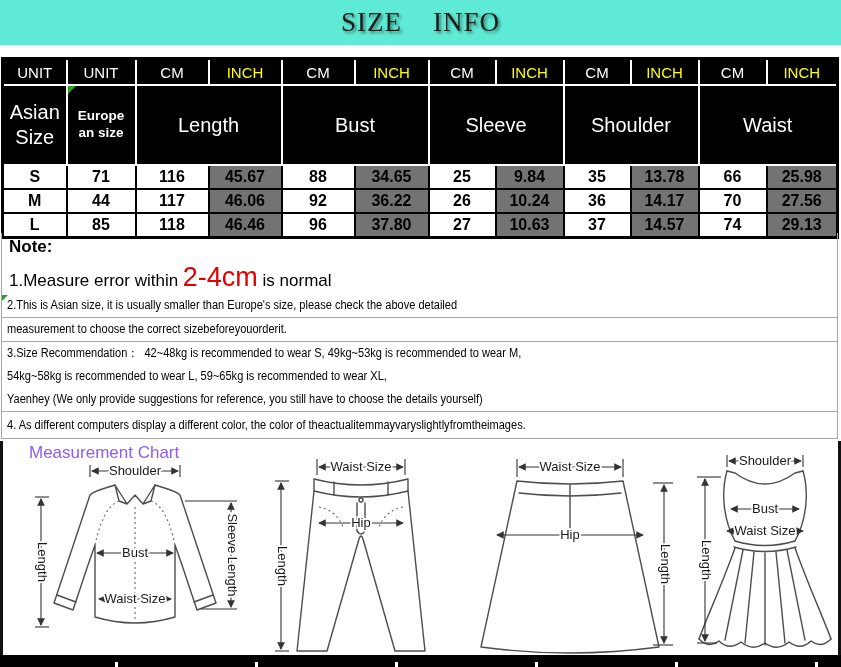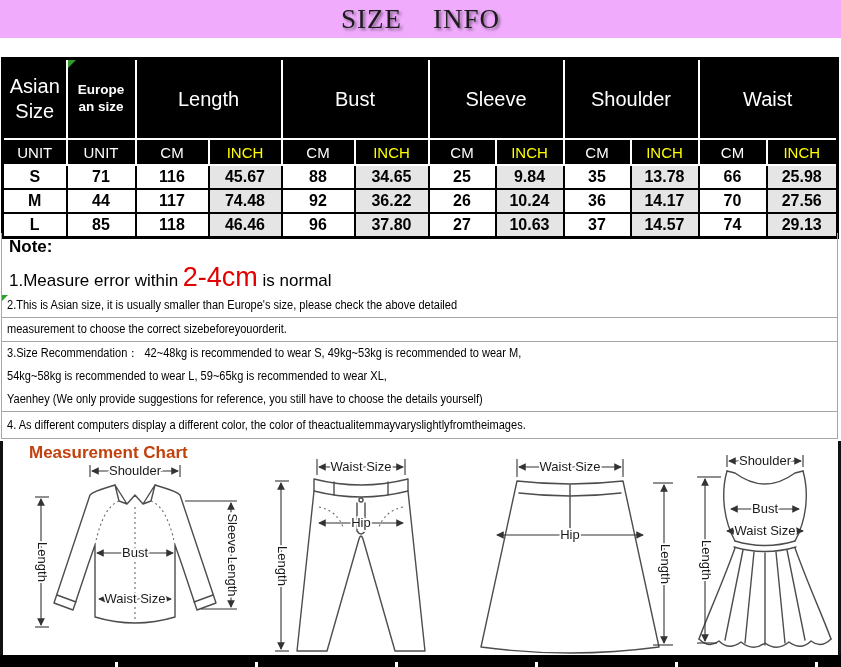--- a/index.html
+++ b/index.html
@@ -1,55 +1,55 @@
 <!DOCTYPE html>
 <html><head>
 <meta charset="utf-8">
 <style>
   html,body { margin:0; padding:0; background:#ffffff; }
   .page { position:relative; width:841px; height:667px; background:#ffffff; overflow:hidden;
           font-family:"Liberation Sans", sans-serif; }
 
   
-  .title-band { position:absolute; top:0; left:0; width:841px; height:38px; background:#f0abfc;
+  .title-band { position:absolute; top:0; left:0; width:841px; height:45px; background:#5eead4;
                 display:flex; align-items:center; justify-content:center; }
   .title-text { font-family:"Liberation Serif","DejaVu Serif",serif; font-size:27px; color:#1c1c1c;
                 white-space:pre; letter-spacing:1px; text-shadow:2px 2px 3px rgba(0,0,0,0.45); }
 
   
   .size-table { position:absolute; top:57px; left:1px; border-collapse:collapse; table-layout:fixed;
                 border:3px solid #000; }
   .size-table th, .size-table td { padding:0; text-align:center; vertical-align:middle; }
   .size-table th.group { background:#000; color:#fff; border:2px solid #fff; height:78px;
                          font-size:20px; font-weight:400; white-space:pre-line; line-height:1.25; }
   .size-table th.group.small { font-size:13.5px; font-weight:bold; position:relative; }
   .size-table th.unit { background:#000; color:#fff; border:2px solid #fff; height:24px;
                         font-size:15px; font-weight:400; }
   .size-table th.unit.inch-hdr { color:#ffff00; }
   .size-table td { border:2px solid #000; background:#fff; height:22px; font-size:16px; font-weight:bold; color:#000; }
-  .size-table td.inch { background:#e5e5e5; }
+  .size-table td.inch { background:#737373; }
   .tri-green { position:absolute; top:0; left:0; width:0; height:0;
                border-top:8px solid #2f9e2f; border-right:8px solid transparent; }
 
   
   .notes { position:absolute; top:233px; left:1px; width:837px; box-sizing:border-box;
            border-left:1px solid #a6a6a6; border-right:1px solid #a6a6a6; padding-top:2px; color:#000; }
   .note-head { color:#000000; font-weight:bold; font-size:17px; padding:2px 0 0 7px; height:23px; }
   .note1 { font-size:17px; height:34px; line-height:34px; padding-left:7px; white-space:pre; }
   .note1 .big { color:#e30000; font-size:27px; }
   .note-row { font-size:12px; height:23px; line-height:23px; padding-left:5px; white-space:pre; position:relative; }
   .note-row .squeeze { display:inline-block; transform:scaleX(0.92); transform-origin:0 50%; white-space:pre; }
   .b-bottom { border-bottom:1px solid #a6a6a6; }
   .tri-green-sm { position:absolute; top:1px; left:0; width:0; height:0;
                   border-top:6px solid #2f9e2f; border-right:6px solid transparent; }
 
   
   .mc { position:absolute; top:441px; left:0; width:841px; height:214px; box-sizing:border-box;
         border-left:3px solid #111; border-right:3px solid #111; background:#fff; }
-  .mc-title { position:absolute; top:2px; left:26px; font-size:17px; font-weight:bold; color:#c2410c; }
+  .mc-title { position:absolute; top:2px; left:26px; font-size:17px; font-weight:normal; color:#8b5cf6; }
   .mc svg { position:absolute; overflow:visible; }
   .draw { stroke:#4d4d4d; stroke-width:1.4; fill:none; stroke-linejoin:round; stroke-linecap:round; }
   .dots { stroke:#6a6a6a; stroke-width:1.1; fill:none; stroke-dasharray:2,3; }
   .meas { stroke:#333; stroke-width:1.1; fill:none; }
   .lbl  { font-family:"Liberation Sans",sans-serif; font-size:13px; fill:#1a1a1a;
           paint-order:stroke; stroke:#ffffff; stroke-width:3.5px; text-anchor:middle; }
 
   
   .bottom-bar { position:absolute; top:655px; left:0; width:841px; height:12px; background:#000; }
   .bottom-bar .tick { position:absolute; bottom:0; width:3px; height:5px; background:#fff; }
@@ -73,63 +73,63 @@
         <col style="width:74px">
       <col style="width:67px">
         <col style="width:68px">
       <col style="width:67px">
         <col style="width:68px">
       <col style="width:68px">
         <col style="width:71px">
     </colgroup>
     <tbody>
         <tr>
+      <th class="unit">UNIT</th>
+      <th class="unit">UNIT</th>
+      <th class="unit">CM</th>
+      <th class="unit inch-hdr">INCH</th>
+      <th class="unit">CM</th>
+      <th class="unit inch-hdr">INCH</th>
+      <th class="unit">CM</th>
+      <th class="unit inch-hdr">INCH</th>
+      <th class="unit">CM</th>
+      <th class="unit inch-hdr">INCH</th>
+      <th class="unit">CM</th>
+      <th class="unit inch-hdr">INCH</th>
+    </tr>
+    <tr>
       <th class="group">Asian
 Size</th>
       <th class="group small"><span class="tri-green"></span><span>Europe
 an  size</span></th>
       <th class="group" colspan="2">Length</th>
       <th class="group" colspan="2">Bust</th>
       <th class="group" colspan="2">Sleeve</th>
       <th class="group" colspan="2">Shoulder</th>
       <th class="group" colspan="2">Waist</th>
-    </tr>
-    <tr>
-      <th class="unit">UNIT</th>
-      <th class="unit">UNIT</th>
-      <th class="unit">CM</th>
-      <th class="unit inch-hdr">INCH</th>
-      <th class="unit">CM</th>
-      <th class="unit inch-hdr">INCH</th>
-      <th class="unit">CM</th>
-      <th class="unit inch-hdr">INCH</th>
-      <th class="unit">CM</th>
-      <th class="unit inch-hdr">INCH</th>
-      <th class="unit">CM</th>
-      <th class="unit inch-hdr">INCH</th>
     </tr>
     <tr>
       <td>S</td>
       <td>71</td>
       <td>116</td>
       <td class="inch">45.67</td>
       <td>88</td>
       <td class="inch">34.65</td>
       <td>25</td>
       <td class="inch">9.84</td>
       <td>35</td>
       <td class="inch">13.78</td>
       <td>66</td>
       <td class="inch">25.98</td>
     </tr>
     <tr>
       <td>M</td>
       <td>44</td>
       <td>117</td>
-      <td class="inch">74.48</td>
+      <td class="inch">46.06</td>
       <td>92</td>
       <td class="inch">36.22</td>
       <td>26</td>
       <td class="inch">10.24</td>
       <td>36</td>
       <td class="inch">14.17</td>
       <td>70</td>
       <td class="inch">27.56</td>
     </tr>
     <tr>

